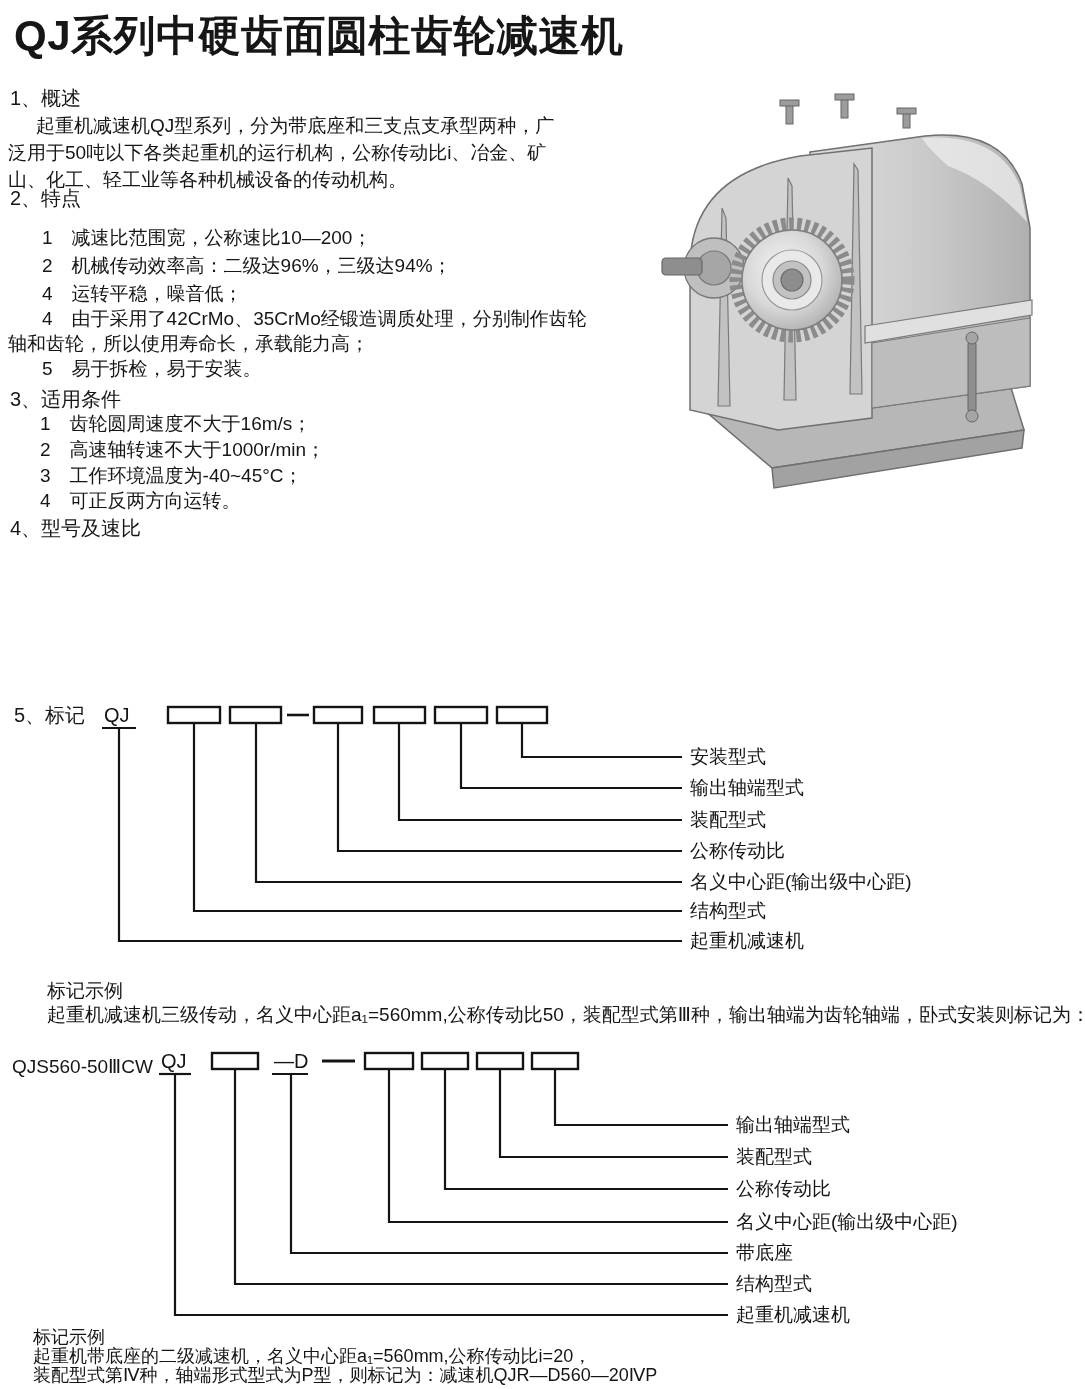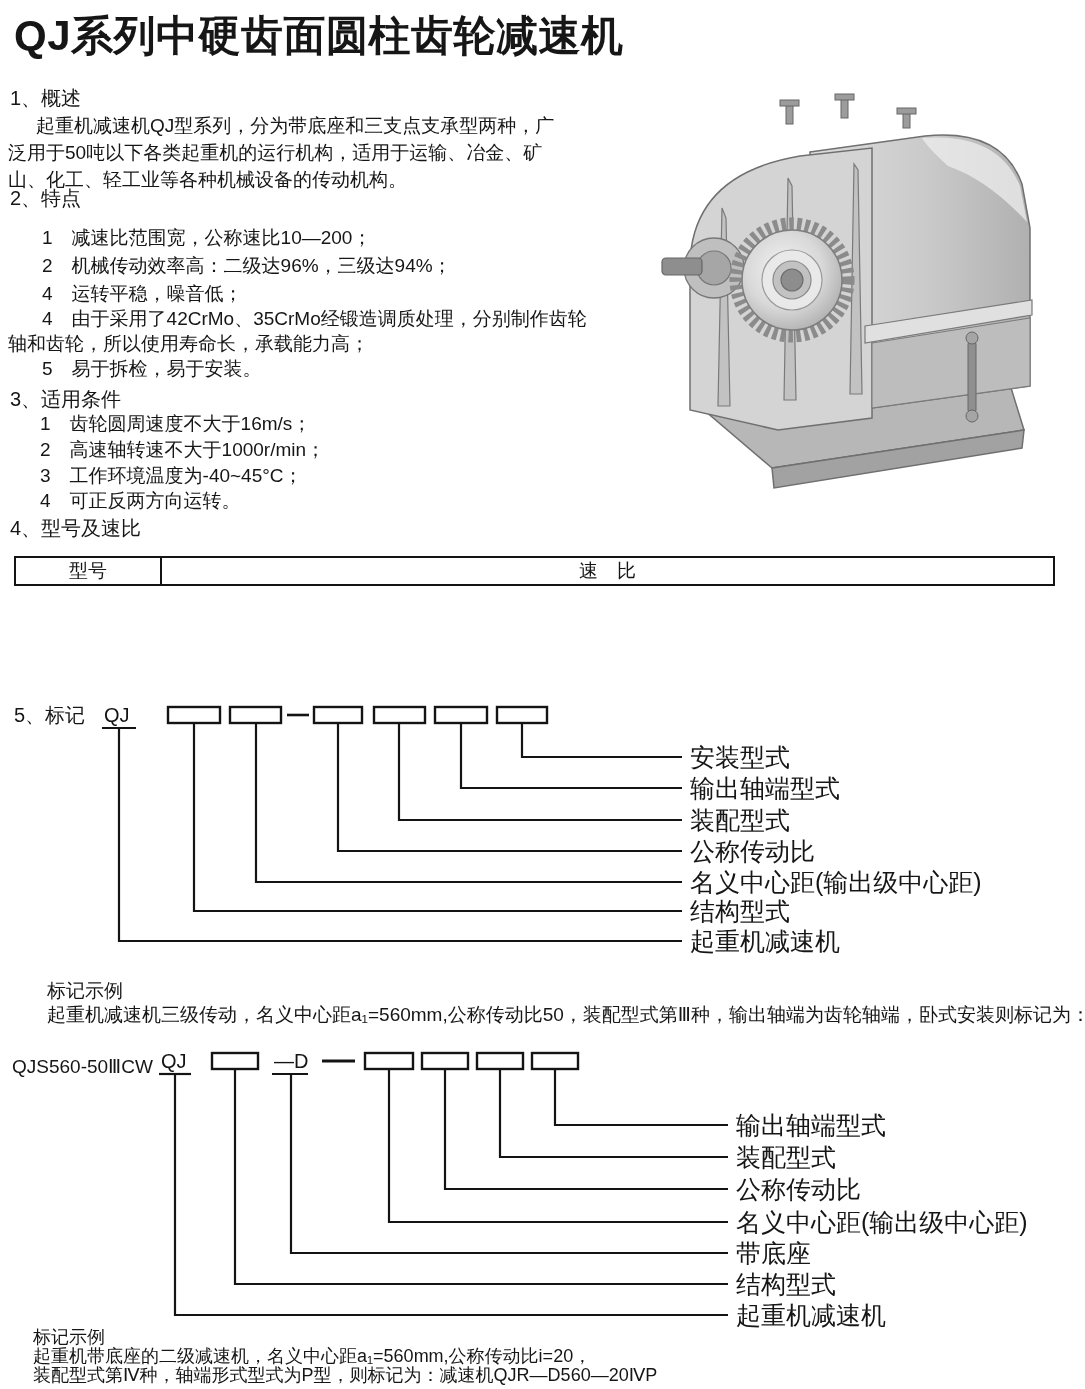--- a/index.html
+++ b/index.html
@@ -16,21 +16,21 @@
   
   table.ratio{border-collapse:collapse;table-layout:fixed;width:1039px;background:#fff}
   table.ratio td{border:2px solid #141414;text-align:center;vertical-align:middle;
     font-size:19px;padding:0;overflow:hidden}
   tr.hrow td{height:24px}
   tr.r1 td{height:46px}
   tr.r2 td{height:56px}
   .mcell div{line-height:23px}
   
   svg text{font-family:"Liberation Sans","DejaVu Sans",sans-serif;font-size:20px;fill:#141414}
-  .dlabel{position:absolute;font-size:25px;line-height:24px;white-space:nowrap}
+  .dlabel{position:absolute;font-size:19px;line-height:24px;white-space:nowrap}
 </style>
 </head>
 <body>
 
 <div class="abs title" style="left:14px;top:8px">QJ系列中硬齿面圆柱齿轮减速机</div>
 
 <svg class="abs" style="left:660px;top:88px" width="405" height="420" viewBox="0 0 405 420">
   <defs>
     <radialGradient id="gearFace" cx="42%" cy="40%" r="70%">
       <stop offset="0%" stop-color="#f4f4f4"></stop>
@@ -79,21 +79,21 @@
   </g>
   <g>
     <rect x="308" y="252" width="8" height="74" rx="4" fill="#8f8f8f" stroke="#666666"></rect>
     <circle cx="312" cy="250" r="6" fill="#a5a5a5" stroke="#666666"></circle>
     <circle cx="312" cy="328" r="6" fill="#a5a5a5" stroke="#666666"></circle>
   </g>
 </svg>
 
 <div class="abs h" style="left:10px;top:86px">1、概述</div>
 <div class="abs t" style="left:36px;top:114px">起重机减速机QJ型系列，分为带底座和三支点支承型两种，广</div>
-<div class="abs t" style="left:8px;top:141px">泛用于50吨以下各类起重机的运行机构，适用于运输、冶金、矿</div>
+<div class="abs t" style="left:8px;top:141px">泛用于50吨以下各类起重机的运行机构，公称传动比i、冶金、矿</div>
 <div class="abs t" style="left:8px;top:168px">山、化工、轻工业等各种机械设备的传动机构。</div>
 
 <div class="abs h" style="left:10px;top:186px">2、特点</div>
 <div class="abs t" style="left:42px;top:226px">1　减速比范围宽，公称速比10—200；</div>
 <div class="abs t" style="left:42px;top:254px">2　机械传动效率高：二级达96%，三级达94%；</div>
 <div class="abs t" style="left:42px;top:282px">4　运转平稳，噪音低；</div>
 <div class="abs t" style="left:42px;top:307px">4　由于采用了42CrMo、35CrMo经锻造调质处理，分别制作齿轮</div>
 <div class="abs t" style="left:8px;top:332px">轴和齿轮，所以使用寿命长，承载能力高；</div>
 <div class="abs t" style="left:42px;top:357px">5　易于拆检，易于安装。</div>
 
@@ -115,24 +115,20 @@
       <col style="width:91px">
       <col style="width:72px">
       <col style="width:75px">
     <col style="width:70px">
       <col style="width:75px">
       <col style="width:71px">
       <col style="width:74px">
     <col style="width:71px">
   </colgroup>
   <tbody>
-      <tr class="hrow">
-    <td>型号</td>
-    <td colspan="12">速　比</td>
-  </tr>
 </tbody>
   </table>
 
 <div class="abs" style="left:0;top:698px;width:1085px;height:262px">
   <div class="abs h" style="left:14px;top:5px">5、标记</div>
   <svg width="1085" height="262" style="position:absolute;left:0;top:0">
     <text x="104" y="24">QJ</text>
     <line x1="102" y1="30" x2="136" y2="30" stroke="#141414" stroke-width="2.2"></line>
     <g fill="#ffffff" stroke="#141414" stroke-width="2.4">
       <rect x="168" y="9" width="52" height="16"></rect>

